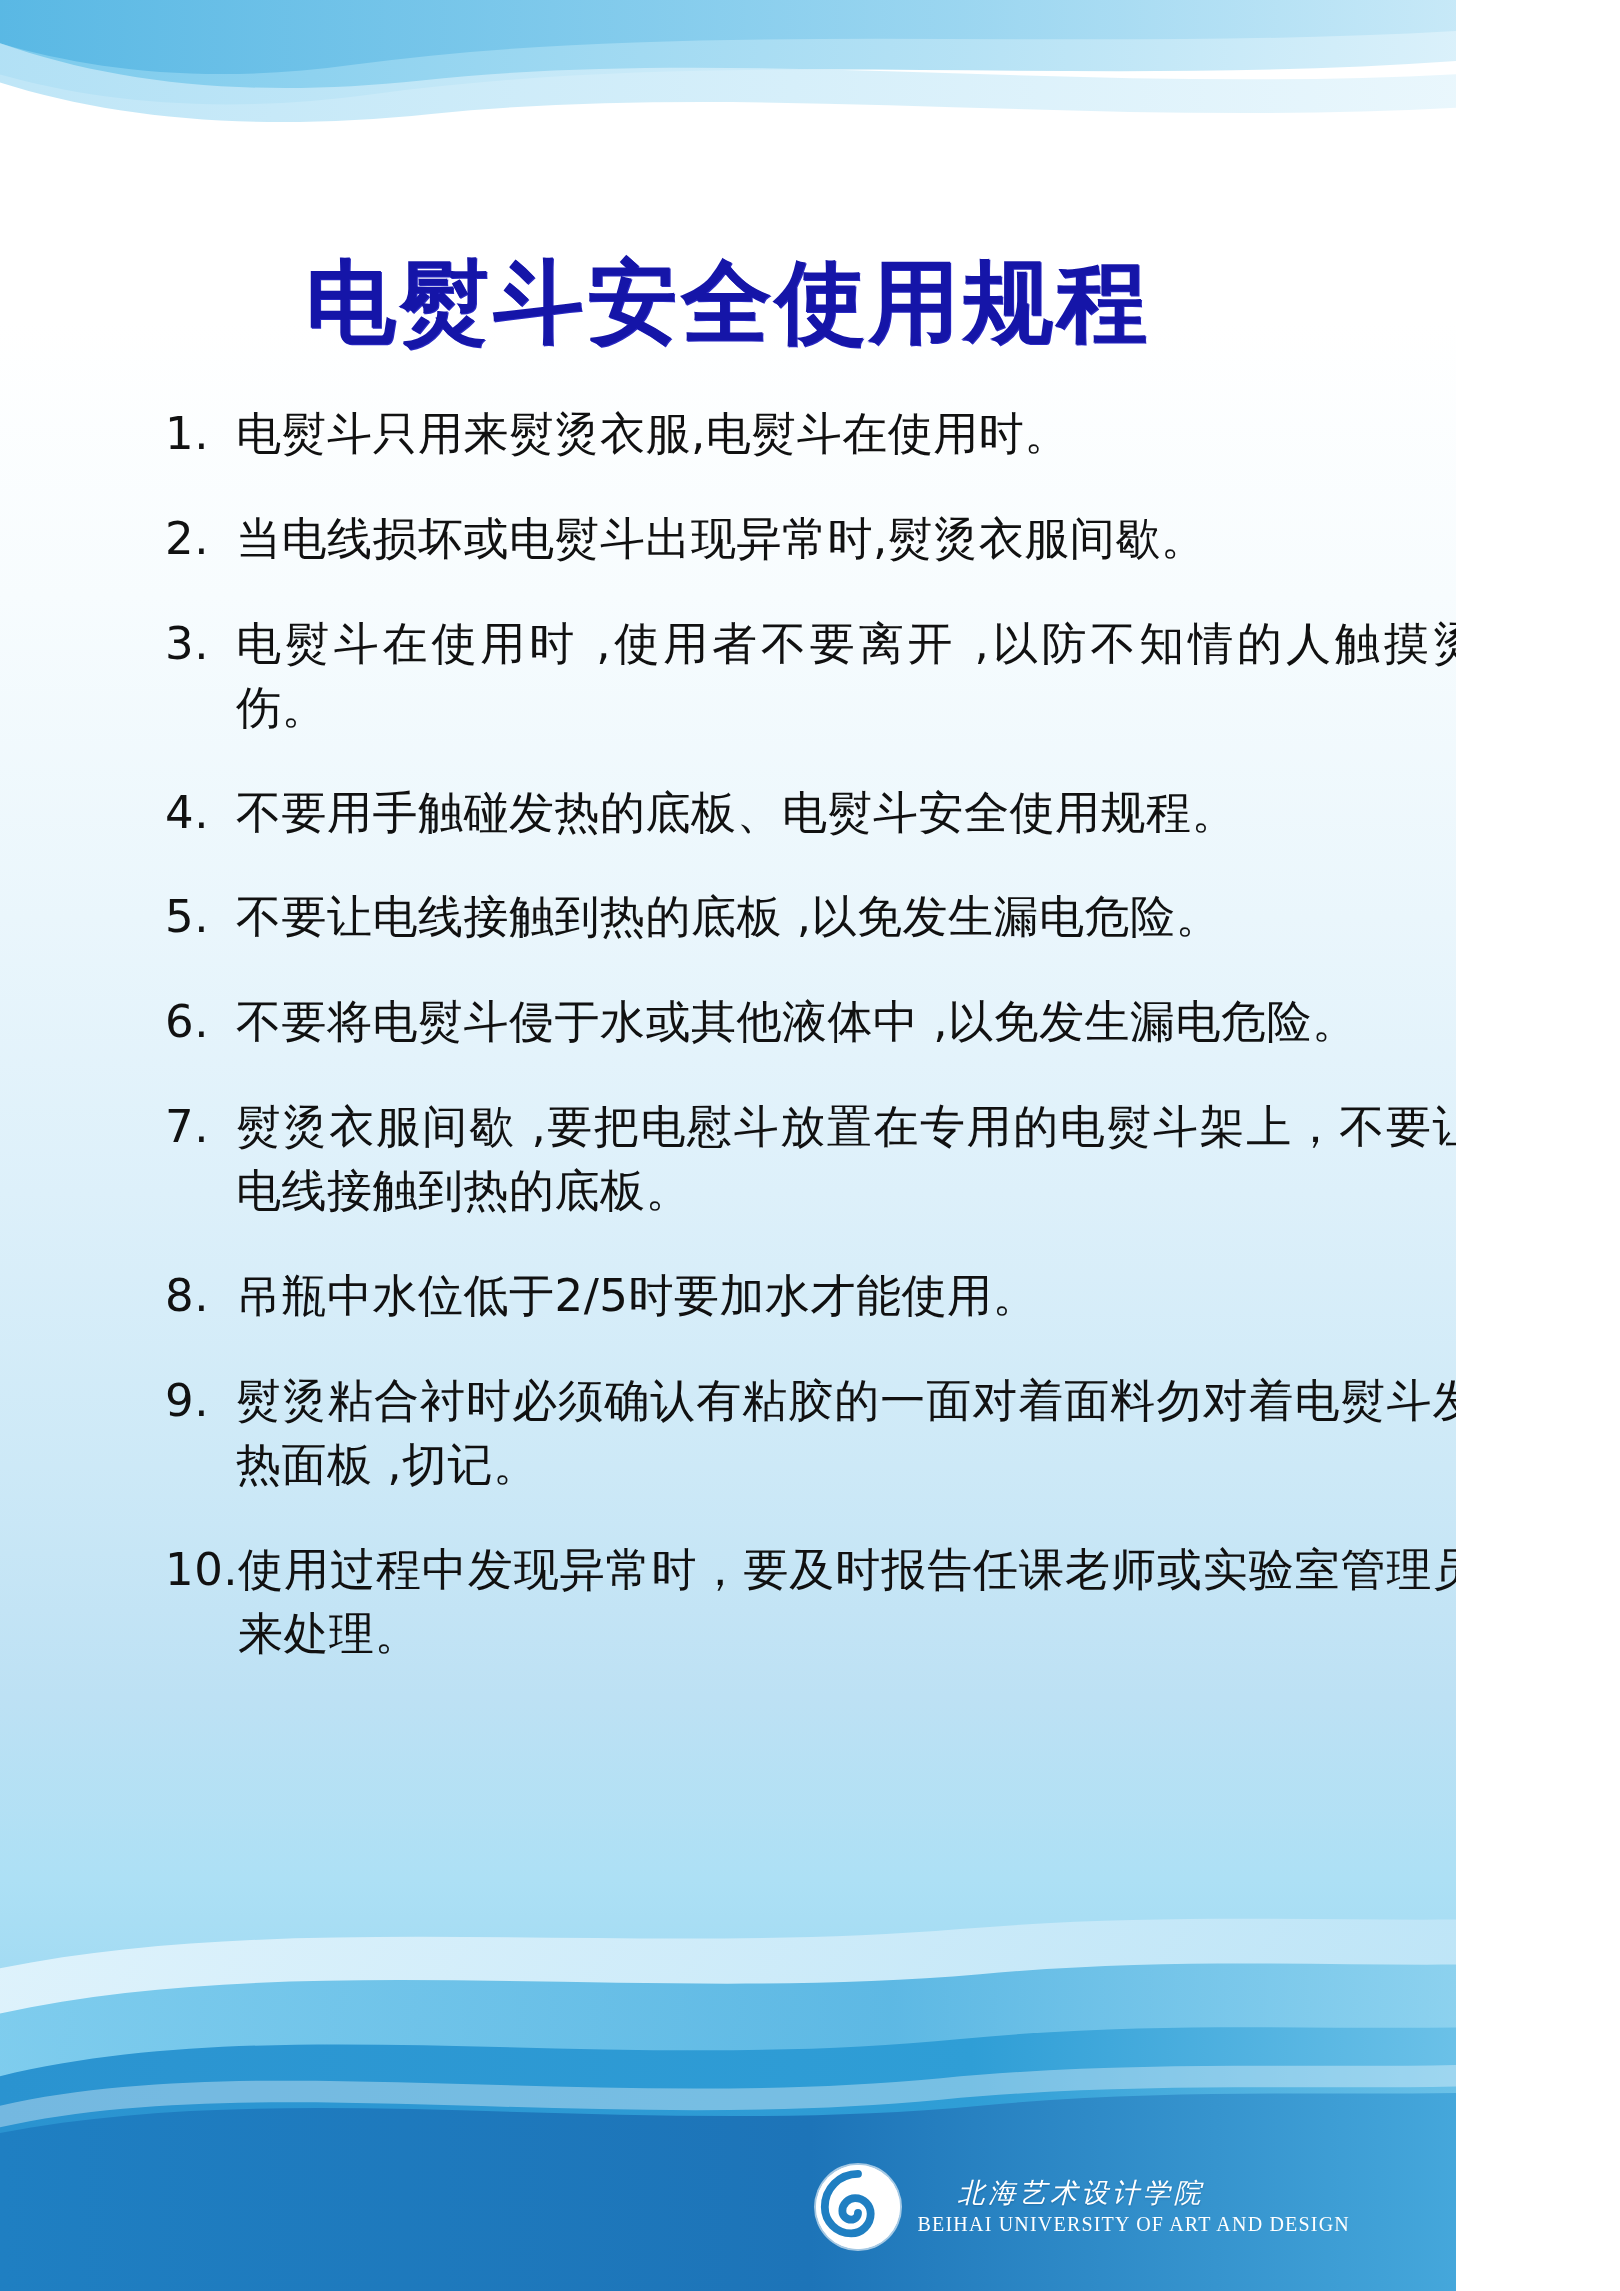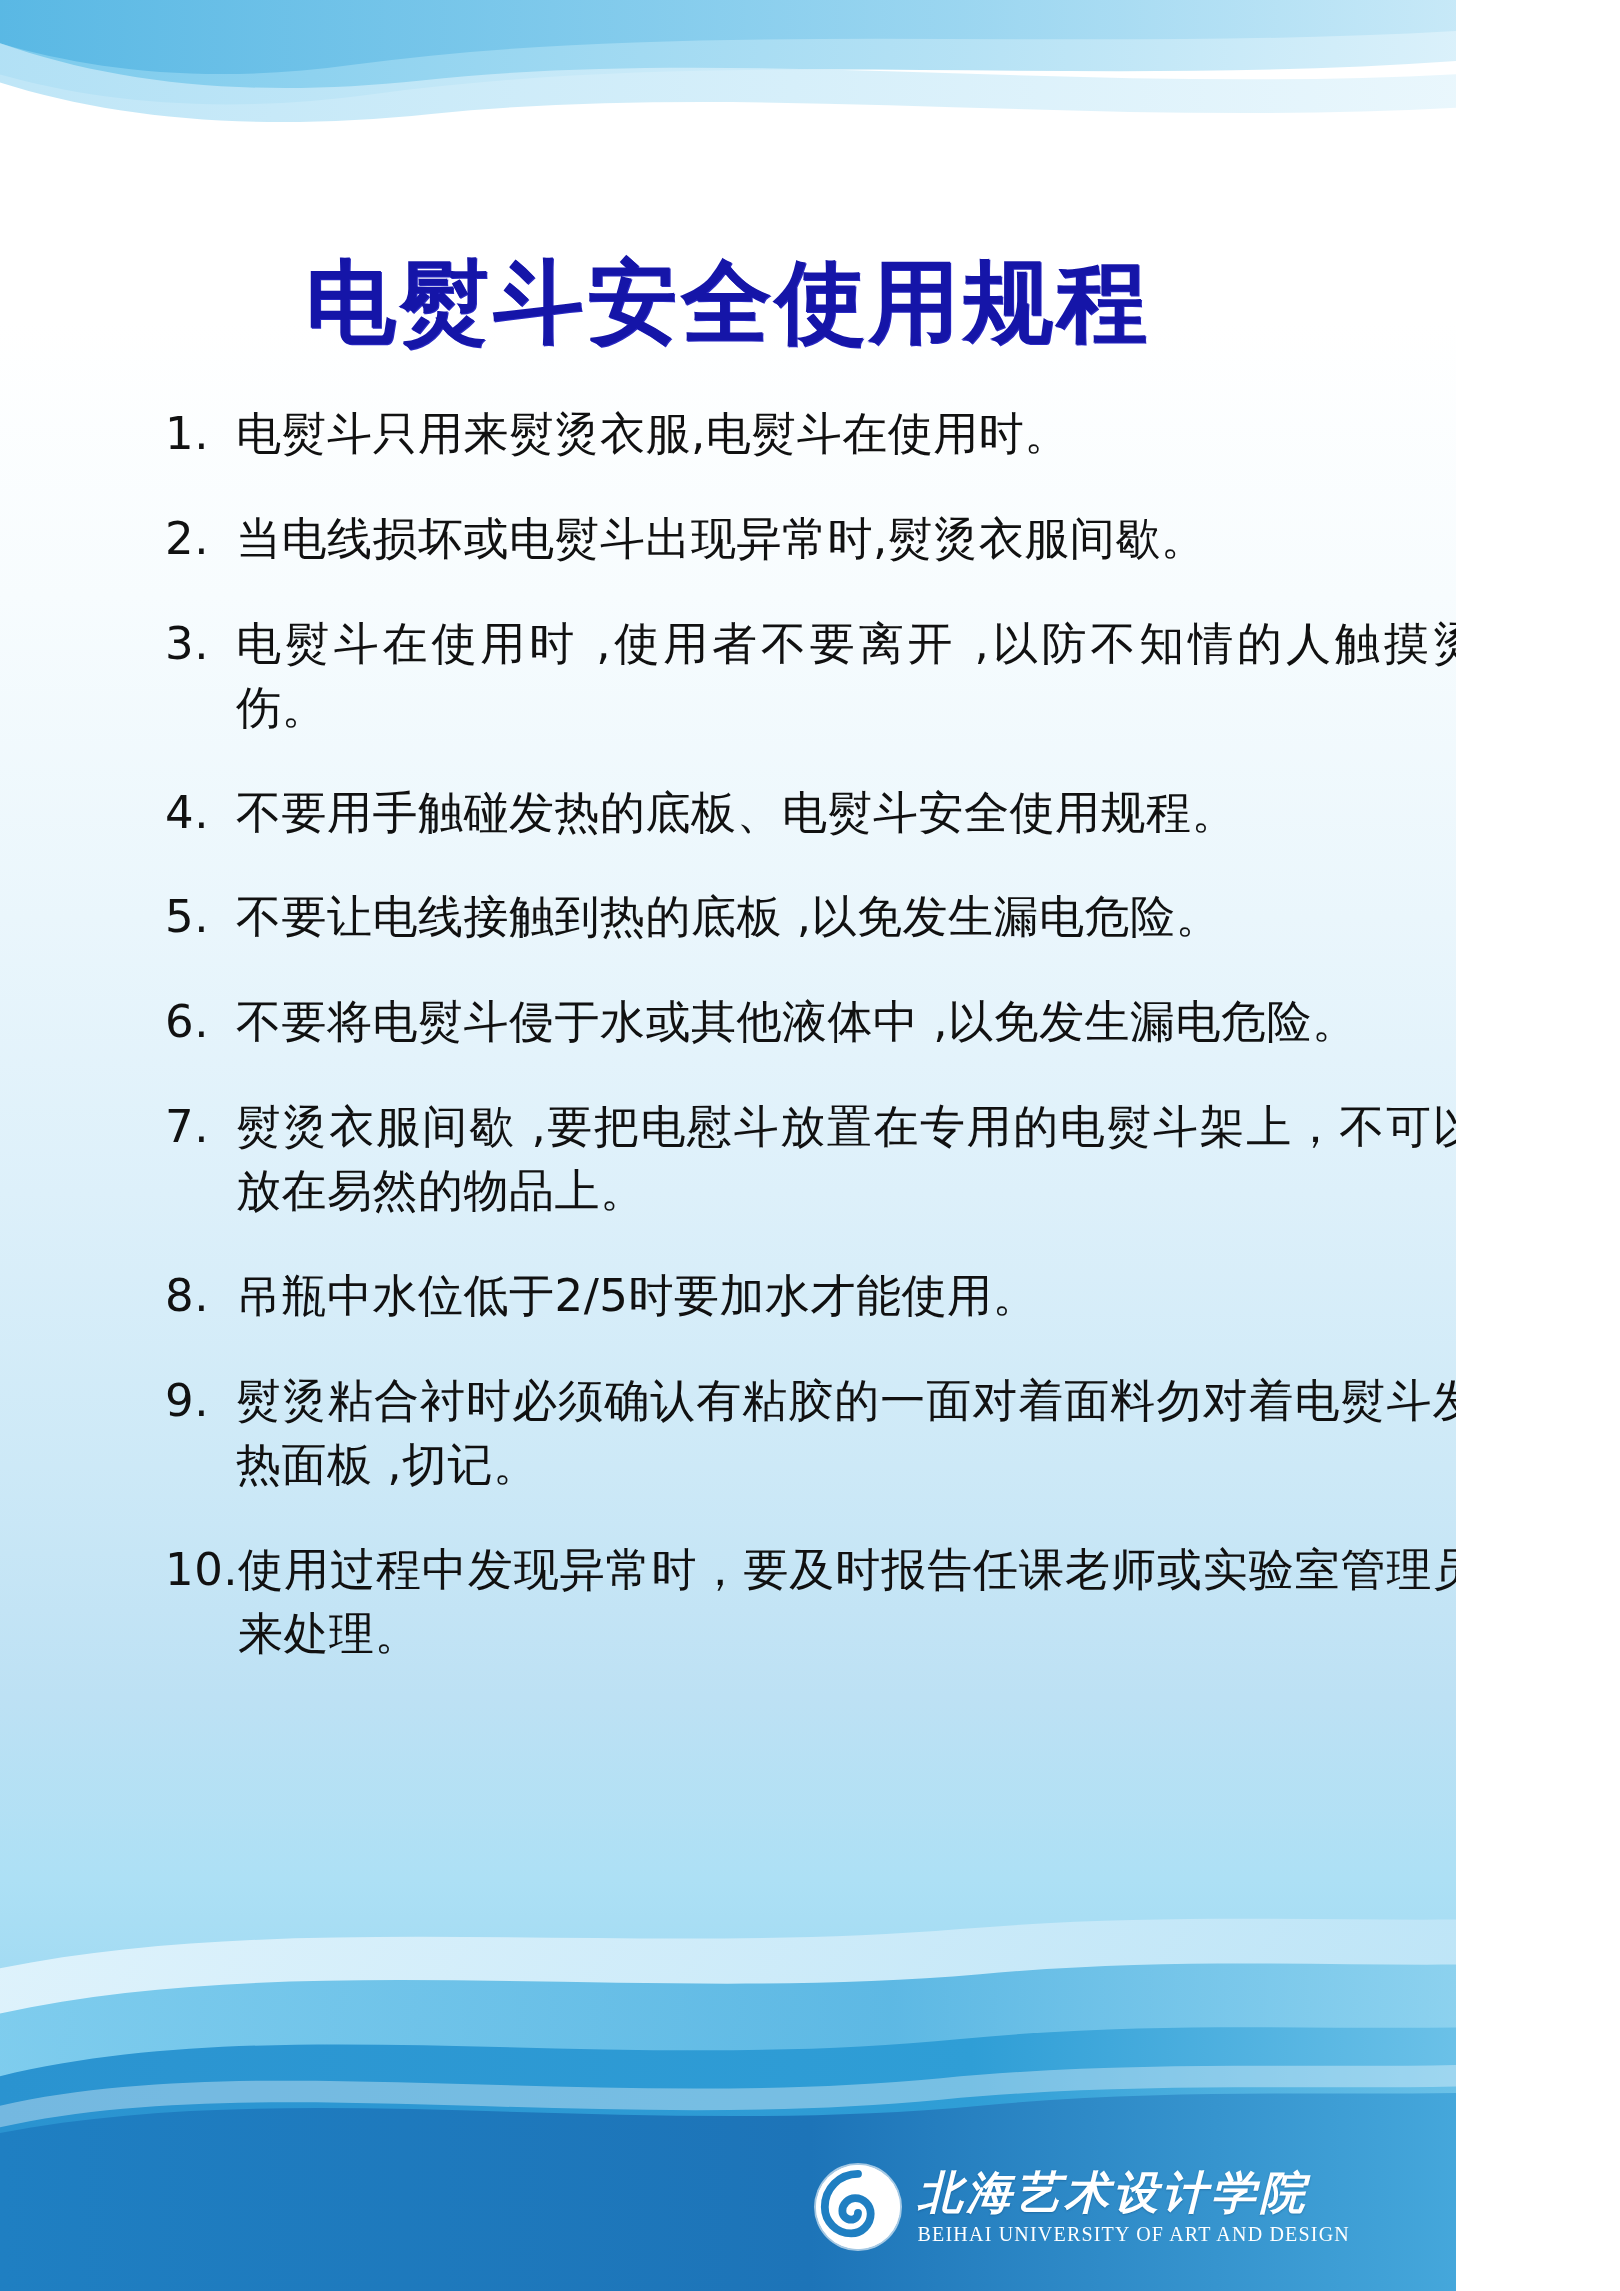--- a/index.html
+++ b/index.html
@@ -108,27 +108,28 @@
     margin-right: 17.6px;
     box-shadow: 0 0 0 2px rgba(255,255,255,0.6);
   }
   .logo-text {
     display: flex;
     flex-direction: column;
     justify-content: center;
   }
   .logo-cn {
     font-family: "DejaVu Serif", "Liberation Serif", serif;
-    font-size: 45px;
-    font-weight: bold;
+    font-size: 27px;
+    font-weight: normal;
     color: #ffffff;
     letter-spacing: 3.9px;
     line-height: 1.1;
     font-style: italic;
     text-shadow: 0 1px 2px rgba(0,60,110,0.35);
+    margin-left: 40px;
   }
   .logo-en {
     font-family: Liberation Serif, serif;
     font-size: 20px;
     color: #ffffff;
     letter-spacing: 1.2px;
     margin-top: 5.9px;
     white-space: nowrap;
   }
 </style>
@@ -190,21 +191,21 @@
       <span class="rule-text">不要让电线接触到热的底板 ,以免发生漏电危险。</span>
     </div>
 
     <div class="rule-item">
       <span class="rule-num">6.</span>
       <span class="rule-text">不要将电熨斗侵于水或其他液体中 ,以免发生漏电危险。</span>
     </div>
 
     <div class="rule-item">
       <span class="rule-num">7.</span>
-      <span class="rule-text">熨烫衣服间歇 ,要把电慰斗放置在专用的电熨斗架上，不可以放在易然的物品上。</span>
+      <span class="rule-text">熨烫衣服间歇 ,要把电慰斗放置在专用的电熨斗架上，不要让电线接触到热的底板。</span>
     </div>
 
     <div class="rule-item">
       <span class="rule-num">8.</span>
       <span class="rule-text">吊瓶中水位低于2/5时要加水才能使用。</span>
     </div>
 
     <div class="rule-item">
       <span class="rule-num">9.</span>
       <span class="rule-text">熨烫粘合衬时必须确认有粘胶的一面对着面料勿对着电熨斗发热面板 ,切记。</span>

